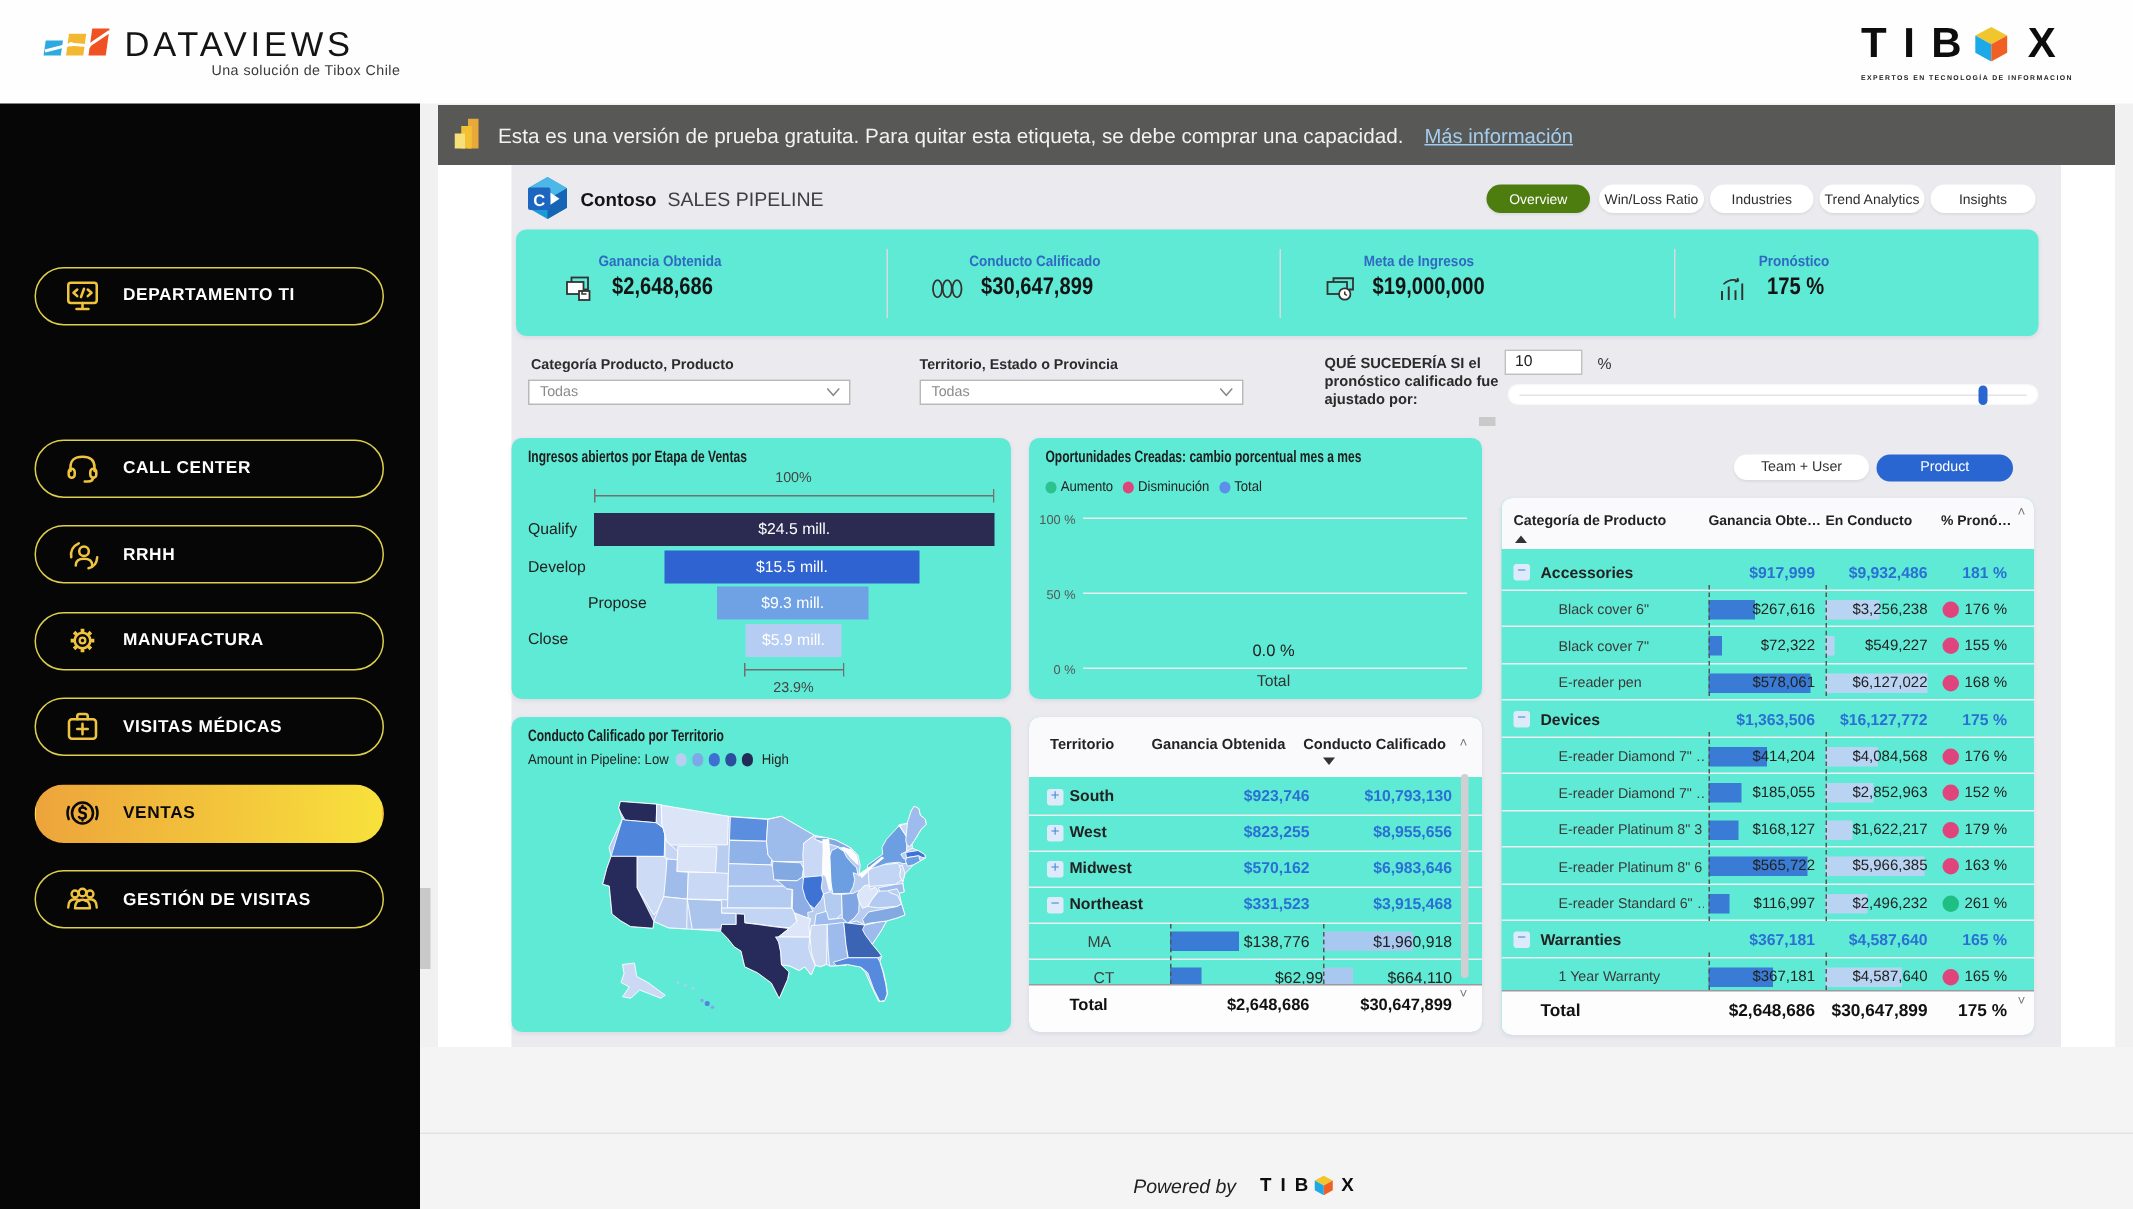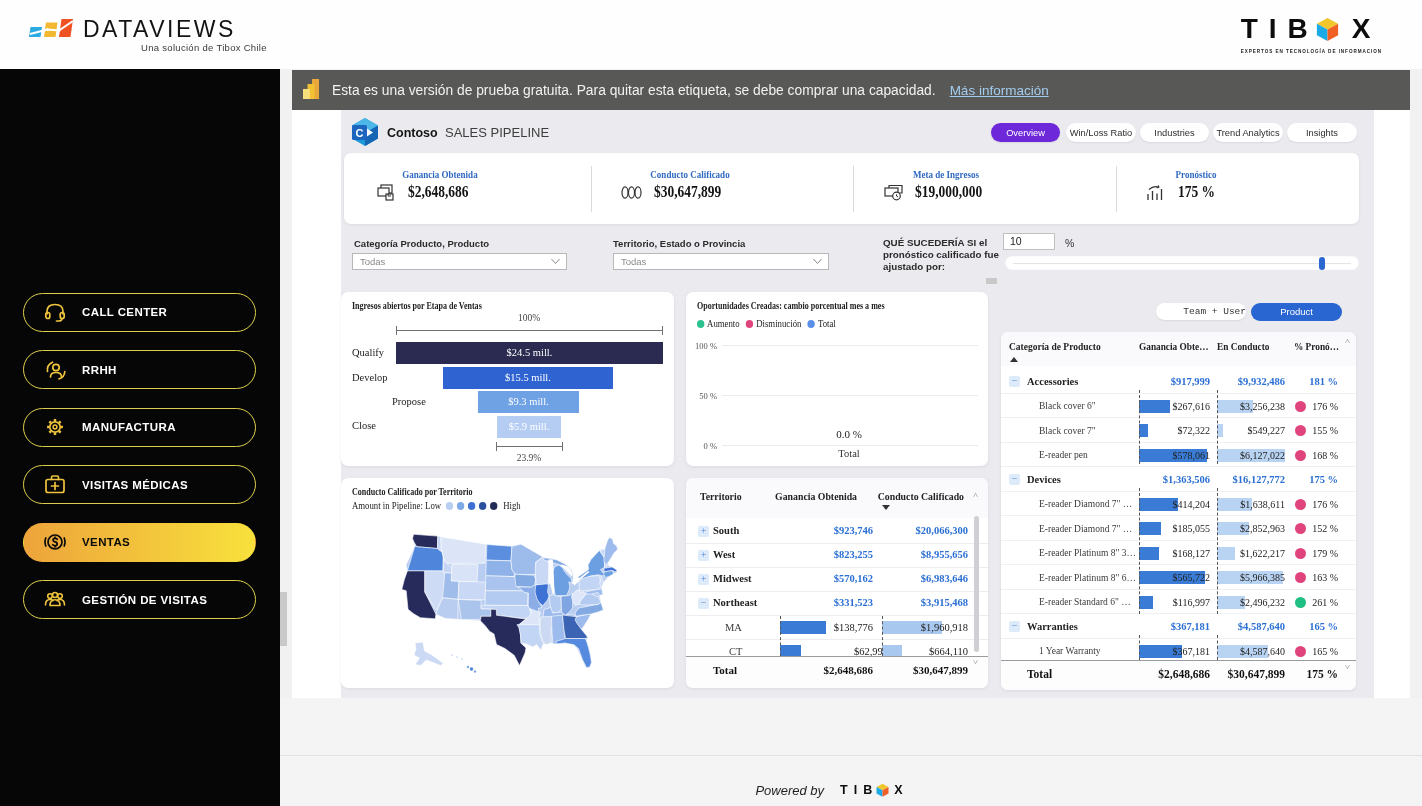--- a/index.html
+++ b/index.html
@@ -27,24 +27,24 @@
 #banner .btext { color:#f2f2f2; font-size:13.8px; margin-left:12px; }
 #banner .blink { color:#a3cdee; font-size:13.5px; margin-left:14px; text-decoration:underline; }
 #iframe { position:absolute; left:12px; top:41px; width:1118px; height:588px; background:#fff; }
 #report { position:absolute; left:61px; top:41px; width:1033px; height:588px; background:#eaeaef; }
 #belowrep { position:absolute; left:0px; top:629px; width:1142px; height:108px; background:#f4f4f4; }
 #fdivider { position:absolute; left:0; top:686px; width:1142px; height:1px; background:#e2e2e2; }
 #footer { position:absolute; left:0; top:705px; width:1142px; height:32px; display:flex; align-items:center; justify-content:center; transform:translateX(-22px); }
 #scrollstrip { position:absolute; left:0px; top:523px; width:7px; height:54px; background:#c9c9c9; }
 
 
-.card { position:absolute; background:#ffffff; border-radius:7px; box-shadow:0 1px 3px rgba(80,80,120,0.10);font-family:Liberation Serif, serif; }
+.card { position:absolute; background:#5eead4; border-radius:7px; box-shadow:0 1px 3px rgba(80,80,120,0.10); }
 .ctitle { position:absolute; left:11px; top:7px; font-size:11px; font-weight:bold; color:#1c1c1c; white-space:nowrap; transform:scaleX(0.73); transform-origin:left top; }
 .tab { position:absolute; top:13px; height:19px; border-radius:10px; background:#fff; color:#2d2d2d; font-size:9.3px; display:flex; align-items:center; justify-content:center; box-shadow:0 1px 2px rgba(0,0,0,0.08); }
-.tab.on { background:#6d28d9; color:#fff; }
+.tab.on { background:#4d7c0f; color:#fff; }
 .kpilabel { color:#3069c2; font-size:10px; font-weight:bold; white-space:nowrap; transform:translateX(-50%) scaleX(0.9); }
 .kpival { color:#141414; font-size:16px; font-weight:bold; transform:scaleX(0.84); transform-origin:left top; white-space:nowrap; }
 .trow { position:absolute; left:0; width:100%; height:24px; border-bottom:1px solid #ededf0; }
 .texp { position:absolute; left:12px; top:6px; width:11px; height:11px; background:#ddeafa; color:#4a88d8; font-size:10px; line-height:10px; text-align:center; border-radius:2px; }
 .tname { position:absolute; left:27px; top:5px; font-size:10.5px; font-weight:bold; color:#222; }
 .tv2 { position:absolute; left:94px; top:5px; width:93px; font-size:10.5px; font-weight:bold; color:#2a6fd4; text-align:right; }
 .tv3 { position:absolute; left:189px; top:5px; width:93px; font-size:10.5px; font-weight:bold; color:#2a6fd4; text-align:right; }
 .prow { position:absolute; left:0; width:100%; height:24.5px; border-bottom:1px solid #f0f0f2; }
 .pexp { position:absolute; left:8px; top:7px; width:11px; height:11px; background:#ddeafa; color:#4a88d8; font-size:10px; line-height:10px; text-align:center; border-radius:2px; }
 .pname { position:absolute; left:26px; top:7px; font-size:10.5px; font-weight:bold; color:#222; }
@@ -81,20 +81,28 @@
           <path d="M13,1 L25,7.5 L13,14 L1,7.5 Z" fill="#f0c62c"></path>
           <path d="M1,7.5 L13,14 L13,27 L1,20.5 Z" fill="#1ca9e8"></path>
           <path d="M25,7.5 L13,14 L13,27 L25,20.5 Z" fill="#f06025"></path>
         </svg>
         <span style="font-size:28px;font-weight:bold;color:#0d0d0d;margin-left:13px;">X</span>
       </div>
       <div style="font-size:4.6px;font-weight:bold;color:#222;letter-spacing:0.95px;margin-top:4px;white-space:nowrap;">EXPERTOS EN TECNOLOGÍA DE INFORMACION</div>
     </div>
   </div>
   <div id="sidebar">
+    <div class="navbtn" style="top:108.5px;">
+      <svg class="nic" viewBox="0 0 24 24" fill="none" stroke="#eec33e" stroke-width="1.7" stroke-linecap="round" stroke-linejoin="round">
+        <rect x="2.5" y="3.5" width="19" height="13.5" rx="1.8"></rect>
+        <path d="M12 17 L12 21 M8 21 L16 21"></path>
+        <path d="M8.5 8 L6 10.2 L8.5 12.4 M15.5 8 L18 10.2 L15.5 12.4 M13 7.5 L11 13"></path>
+      </svg>
+      <div class="nlb">DEPARTAMENTO TI</div>
+    </div>
     <div class="navbtn" style="top:223.5px;">
       <svg class="nic" viewBox="0 0 24 24" fill="none" stroke="#eec33e" stroke-width="1.7" stroke-linecap="round" stroke-linejoin="round">
         <path d="M4 14 L4 11.5 Q4 4.5 12 4.5 Q20 4.5 20 11.5 L20 14"></path>
         <rect x="2.8" y="12.5" width="4" height="6" rx="2"></rect>
         <rect x="17.2" y="12.5" width="4" height="6" rx="2"></rect>
         <path d="M19 18.5 Q19 21 15.5 21 L13.5 21"></path>
       </svg>
       <div class="nlb">CALL CENTER</div>
     </div>
     <div class="navbtn" style="top:281px;">
@@ -341,21 +349,21 @@
       <div class="card" style="left:345px;top:368px;width:302px;height:210px;overflow:hidden;">
         <div class="abs" style="left:0;top:0;width:302px;height:40px;background:#fafafc;"></div>
         <div class="abs" style="left:14px;top:13px;font-size:9.8px;font-weight:bold;color:#222;">Territorio</div>
         <div class="abs" style="left:60px;top:13px;width:111px;font-size:9.8px;font-weight:bold;color:#222;text-align:right;white-space:nowrap;">Ganancia Obtenida</div>
         <div class="abs" style="left:170px;top:13px;width:108px;font-size:9.8px;font-weight:bold;color:#222;text-align:right;white-space:nowrap;">Conducto Calificado</div>
         <div class="abs" style="left:196px;top:27px;width:0;height:0;border-left:4px solid transparent;border-right:4px solid transparent;border-top:5px solid #333;"></div>
         <div class="trow" style="top:42px;">
             <span class="texp">+</span>
             <span class="tname">South</span>
             <span class="tv2">$923,746</span>
-            <span class="tv3">$20,066,300</span>
+            <span class="tv3">$10,793,130</span>
           </div>
         <div class="trow" style="top:66px;">
             <span class="texp">+</span>
             <span class="tname">West</span>
             <span class="tv2">$823,255</span>
             <span class="tv3">$8,955,656</span>
           </div>
         <div class="trow" style="top:90px;">
             <span class="texp">+</span>
             <span class="tname">Midwest</span>
@@ -386,21 +394,21 @@
         <div class="abs" style="left:196px;top:138px;width:1px;height:40px;border-left:1px dashed #555;"></div>
         <div class="abs" style="left:0px;top:178px;width:302px;height:32px;background:#fdfdfe;border-top:1.3px solid #9a9aa0;">
           <span class="abs" style="left:27px;top:7px;font-size:11px;font-weight:bold;color:#111;">Total</span>
           <span class="abs" style="left:94px;top:7px;width:93px;font-size:11px;font-weight:bold;color:#111;text-align:right;">$2,648,686</span>
           <span class="abs" style="left:189px;top:7px;width:93px;font-size:11px;font-weight:bold;color:#111;text-align:right;">$30,647,899</span>
         </div>
         <div class="abs" style="left:287px;top:12px;font-size:9px;color:#777;">˄</div>
         <div class="abs" style="left:287px;top:179px;font-size:9px;color:#777;">˅</div>
         <div class="abs" style="left:288px;top:38px;width:5px;height:136px;background:#cfcfd4;border-radius:3px;"></div>
       </div>
-      <div class="abs" style="left:815px;top:193px;width:90px;height:17px;background:#fff;border-radius:9px;font-size:9.5px;color:#333;text-align:right;line-height:17px;box-shadow:0 1px 2px rgba(0,0,0,0.08);font-family:Liberation Mono, monospace;">Team + User</div>
+      <div class="abs" style="left:815px;top:193px;width:90px;height:17px;background:#fff;border-radius:9px;font-size:9.5px;color:#333;text-align:center;line-height:17px;box-shadow:0 1px 2px rgba(0,0,0,0.08);">Team + User</div>
       <div class="abs" style="left:910px;top:193px;width:91px;height:18px;background:#2a66d1;border-radius:9px;font-size:9.5px;color:#fff;text-align:center;line-height:18px;">Product</div>
       <div class="card" style="left:660px;top:222px;width:355px;height:358px;overflow:hidden;">
         <div class="abs" style="left:0;top:0;width:355px;height:34px;background:#fafafc;"></div>
         <div class="abs" style="left:8px;top:10px;font-size:9.5px;font-weight:bold;color:#222;white-space:nowrap;">Categoría de Producto</div>
         <div class="abs" style="left:9px;top:25px;width:0;height:0;border-left:4px solid transparent;border-right:4px solid transparent;border-bottom:5px solid #333;"></div>
         <div class="abs" style="left:138px;top:10px;font-size:9.3px;font-weight:bold;color:#222;white-space:nowrap;">Ganancia Obte…</div>
         <div class="abs" style="left:216px;top:10px;font-size:9.3px;font-weight:bold;color:#222;white-space:nowrap;">En Conducto</div>
         <div class="abs" style="left:293px;top:10px;font-size:9.3px;font-weight:bold;color:#222;white-space:nowrap;">% Pronó…</div>
         <div class="prow" style="top:37px;">
             <span class="pexp">−</span>
@@ -441,21 +449,21 @@
             <span class="pname">Devices</span>
             <span class="pv2">$1,363,506</span>
             <span class="pv3">$16,127,772</span>
             <span class="pv4">175 %</span>
           </div>
         <div class="prow" style="top:159.5px;">
             <span class="cname">E-reader Diamond 7" …</span>
             <span class="bar2" style="width:39px;"></span>
             <span class="cv2">$414,204</span>
             <span class="bar3" style="width:35px;"></span>
-            <span class="cv3">$1,638,611</span>
+            <span class="cv3">$4,084,568</span>
             <span class="dot"></span>
             <span class="cv4">176 %</span>
           </div>
         <div class="prow" style="top:184px;">
             <span class="cname">E-reader Diamond 7" …</span>
             <span class="bar2" style="width:22px;"></span>
             <span class="cv2">$185,055</span>
             <span class="bar3" style="width:32px;"></span>
             <span class="cv3">$2,852,963</span>
             <span class="dot"></span>

